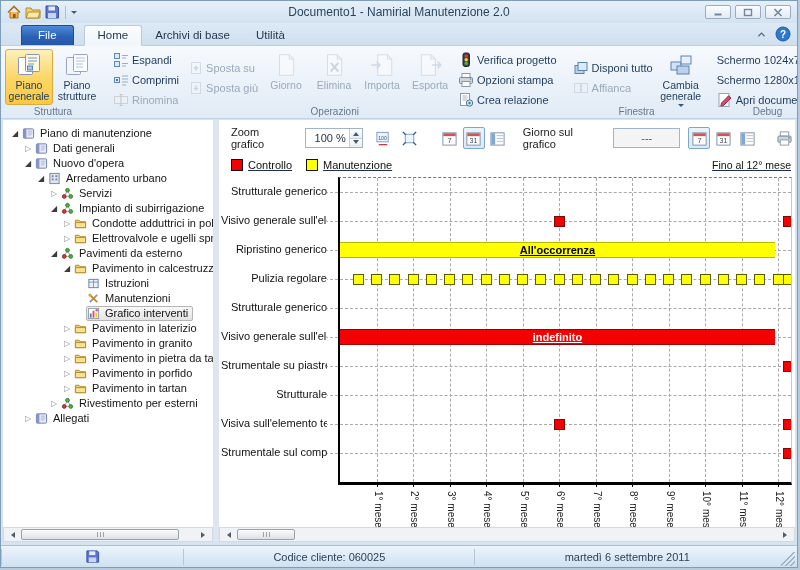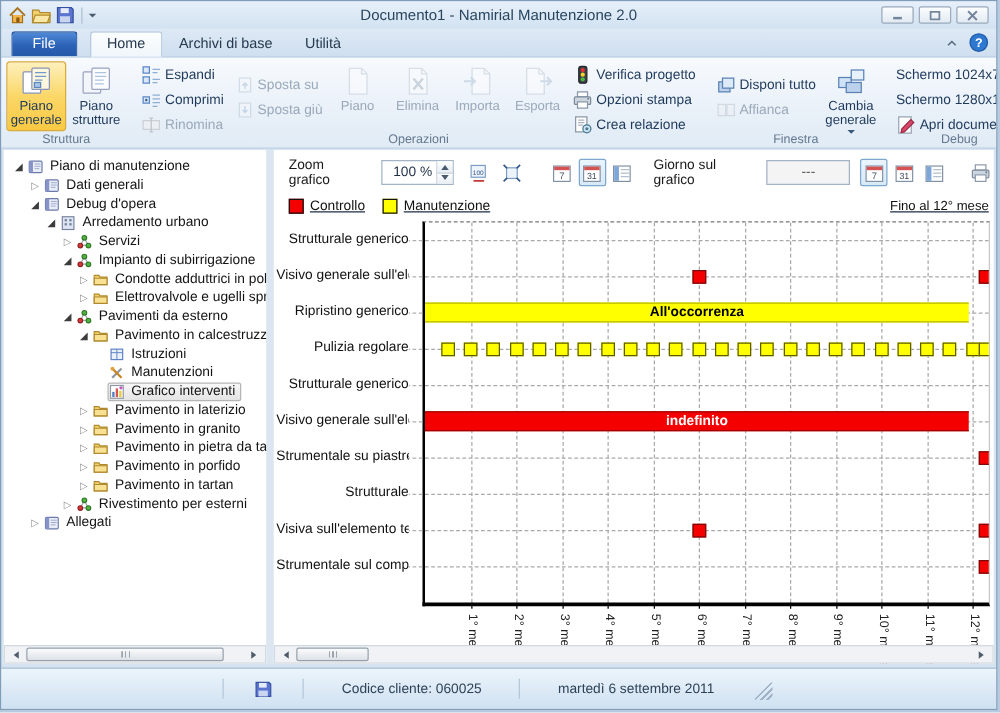--- a/index.html
+++ b/index.html
@@ -18,21 +18,21 @@
   .winbtns{margin-left:auto;display:flex;gap:4px;padding-right:6px;z-index:2;}
   .winbtn{width:26px;height:14px;border:1px solid #9cabbd;border-radius:2px;
           background:linear-gradient(#fbfdfe,#e2eaf2);display:flex;align-items:center;justify-content:center;}
   .winbtn svg{width:10px;height:9px;}
   
   .tabrow{height:23px;flex:none;display:flex;align-items:flex-end;
           background:linear-gradient(#dde9f5,#cfdfef);position:relative;border-bottom:1px solid #bccfe2;}
   .tab{padding:3px 13px 4px;margin-bottom:0;font-size:11.5px;color:#25384e;cursor:default;}
   .tab.file{background:linear-gradient(#4f8ad8,#2c62b6 55%,#2458a8);color:#fff;
             border:1px solid #1d4c97;border-bottom:none;border-radius:3px 3px 0 0;
-            margin-left:8px;margin-right:10px;padding:3px 16px 4px;}
+            margin-left:20px;margin-right:10px;padding:3px 16px 4px;}
   .tab.active{background:linear-gradient(#fbfdfe,#f0f6fb);border:1px solid #b9cade;border-bottom:1px solid #f3f7fc;
               border-radius:3px 3px 0 0;margin-bottom:-1px;z-index:2;}
   .tabrow-right{position:absolute;right:6px;top:3px;display:flex;gap:6px;align-items:center;}
   .chevbtn{width:16px;height:14px;display:flex;align-items:center;justify-content:center;}
   .chevbtn svg{width:9px;height:7px;}
   .helpbtn{width:16px;height:16px;}
   
   .ribbon{height:73px;flex:none;background:linear-gradient(#f7fafd,#eaf1f9 55%,#e0ebf5);
           border-bottom:1px solid #c2d3e4;display:flex;align-items:stretch;padding:1px 2px 0;}
   .rgroup{position:relative;display:flex;align-items:flex-start;padding:2px 2px 13px;}
@@ -94,38 +94,38 @@
   .plot{position:absolute;left:119px;top:57px;width:454px;height:308px;
         border-left:2px solid #000;border-bottom:3px solid #000;border-top:1px dashed #777;
         border-right:1px solid #c8c8c8;overflow:hidden;}
   .gridv{position:absolute;top:0;bottom:0;width:0;border-left:1px dashed #a9a9a9;}
   .gridh{position:absolute;height:0;border-top:1px dashed #a9a9a9;}
   .leader{position:absolute;height:0;border-top:1px dashed #b0b0b0;}
   .rowlabel{position:absolute;left:2px;width:106px;text-align:right;background:#fff;
             font-size:11px;color:#111;line-height:13px;white-space:nowrap;overflow:hidden;}
   .mark{position:absolute;width:11px;height:11px;}
   .cbar{position:absolute;left:0;right:16px;height:16px;display:flex;align-items:center;justify-content:center;
-        font-weight:bold;font-size:11px;}
+        font-weight:bold;font-size:11px;text-decoration:underline;}
   .tick{position:absolute;width:1px;height:5px;background:#000;}
   .xlab{position:absolute;writing-mode:vertical-rl;font-size:10px;color:#222;height:56px;width:14px;
         white-space:nowrap;}
   
   .hscroll{position:absolute;left:0;right:0;bottom:0;height:15px;background:#f0f2f5;
            border:1px solid #d3d9e0;display:flex;align-items:center;}
   .sarrow{width:15px;height:13px;flex:none;display:flex;align-items:center;justify-content:center;}
   .tri-left{width:0;height:0;border:3.5px solid transparent;border-right:4.5px solid #4f5c6b;}
   .tri-right{width:0;height:0;border:3.5px solid transparent;border-left:4.5px solid #4f5c6b;}
   .sthumb{height:11px;border:1px solid #98a2ad;border-radius:2px;
           background:linear-gradient(#fafbfc,#dde1e6);position:relative;}
   .sthumb::after{content:"";position:absolute;left:50%;top:2px;bottom:2px;width:7px;margin-left:-3.5px;
           background:repeating-linear-gradient(90deg,#9aa3ad 0 1px,transparent 1px 3px);}
   .strack{flex:1;}
   
-  .statusbar{height:33px;flex:none;background:linear-gradient(#ecf4fb,#cfe1f1);
-             border-top:1px solid #aabfd4;display:flex;align-items:center;justify-content:center;
+  .statusbar{height:22px;flex:none;background:linear-gradient(#ecf4fb,#cfe1f1);
+             border-top:1px solid #aabfd4;display:flex;align-items:center;justify-content:space-between;
              color:#2d4257;gap:16px;}
   .ssep{width:1px;height:16px;background:#b4c7da;}
   .sicon{width:15px;height:15px;margin:0 8px;}
   .sitem{padding:0 14px;}
   .grip{width:14px;height:14px;margin:4px 2px 0 2px;
         background:linear-gradient(135deg,transparent 45%,#9fb2c6 45% 52%,transparent 52% 63%,#9fb2c6 63% 70%,transparent 70% 81%,#9fb2c6 81% 88%,transparent 88%);}
 </style>
 </head>
 <body>
 
@@ -252,21 +252,21 @@
                 <path d="M9 5v4.5M7 8l2 2 2-2" fill="none" stroke="#9fbcd8" stroke-width="1.2"></path>
               </svg></span>
             <span class="slabel">Sposta giù</span>
           </div>
         </div>
         <div class="bigbtn disabled">
           <span class="ricon"><svg viewBox="0 0 24 24" width="100%" height="100%">
               <path d="M6 2.5h9l4 4v15H6z" fill="#fcfdfe" stroke="#c3ccd8"></path>
               <path d="M15 2.5v4h4" fill="none" stroke="#c3ccd8"></path>
             </svg></span>
-          <span class="blabel">Piano</span>
+          <span class="blabel">Giorno</span>
         </div>
         <div class="bigbtn disabled">
           <span class="ricon"><svg viewBox="0 0 24 24" width="100%" height="100%">
               <path d="M6 2.5h9l4 4v15H6z" fill="#fcfdfe" stroke="#c3ccd8"></path>
               <path d="M15 2.5v4h4" fill="none" stroke="#c3ccd8"></path>
               <path d="M9 10l7 8M16 10l-7 8" stroke="#aeb9c6" stroke-width="1.8"></path>
             </svg></span>
           <span class="blabel">Elimina</span>
         </div>
         <div class="bigbtn disabled">
@@ -392,21 +392,21 @@
             </span>
           </div>
           <div class="titem" style="padding-left: 17px;">
             <span class="texp open">◢</span>
             <span class="tsel">
               <span class="ticon"><svg viewBox="0 0 14 14" width="100%" height="100%">
                   <rect x="1.5" y="2" width="11" height="10" rx="1" fill="#e9edf8" stroke="#6b79a8"></rect>
                   <rect x="1.5" y="2" width="3.2" height="10" fill="#8893c8"></rect>
                   <path d="M6.2 4.5h5M6.2 6.5h5M6.2 8.5h4" stroke="#9aa6c8" stroke-width=".8"></path>
                 </svg></span>
-              <span class="tlabel">Debug d'opera</span>
+              <span class="tlabel">Nuovo d'opera</span>
             </span>
           </div>
           <div class="titem" style="padding-left: 30px;">
             <span class="texp open">◢</span>
             <span class="tsel">
               <span class="ticon"><svg viewBox="0 0 14 14" width="100%" height="100%">
                   <rect x="2" y="1.5" width="10" height="11" fill="#dfe5f2" stroke="#76839e"></rect>
                   <g fill="#76839e">
                     <rect x="4" y="3.5" width="2" height="2"></rect>
                     <rect x="8" y="3.5" width="2" height="2"></rect>

